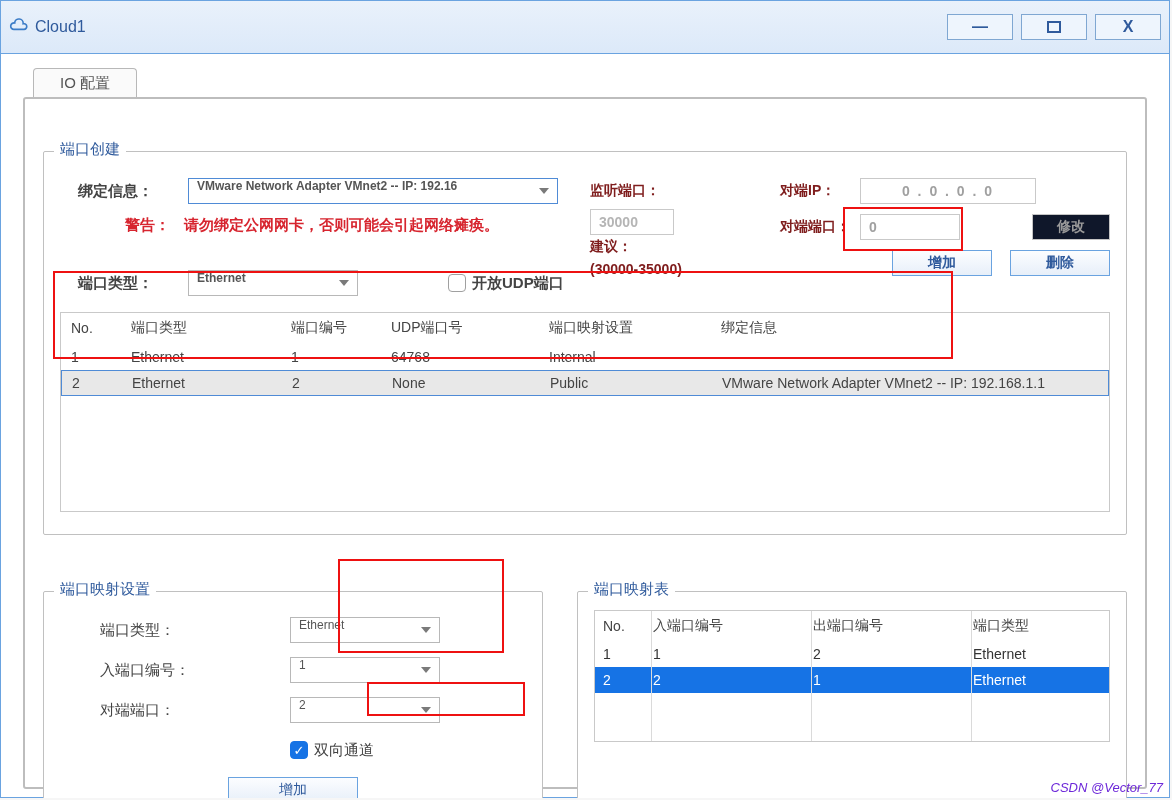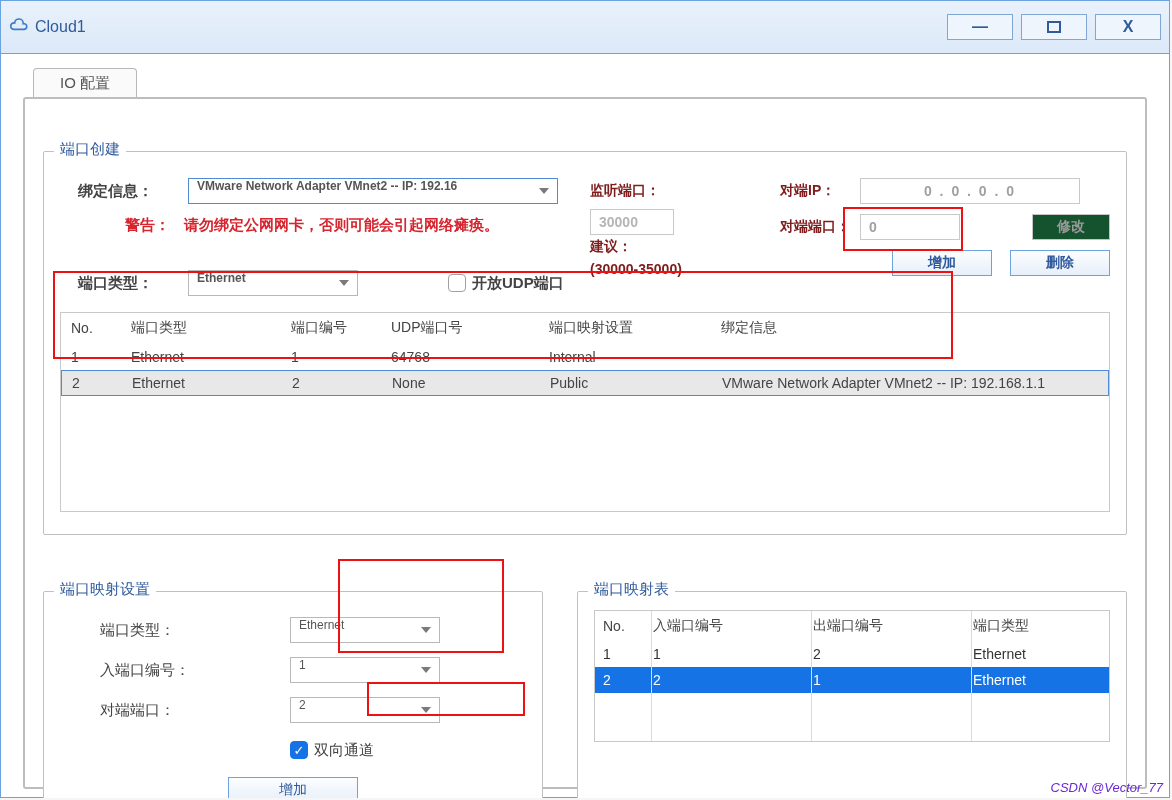--- a/index.html
+++ b/index.html
@@ -21,21 +21,21 @@
   .fieldset { border:1px solid #c0c0c0; border-radius:2px; position:relative; padding:18px 16px 22px 16px; background:#fff;margin-top:40px; }
   .fieldset .legend { position:absolute; top:-12px; left:10px; background:#fff; padding:0 6px; color:#2f5a9c; font-size:15px; }
   .row { display:flex; align-items:center; height:34px; }
   .lbl { font-size:15px; color:#444; }
   .warn { color:#d7252f; font-size:15px; }
   .sel { height:26px; border:1px solid #4f8bd6; background:#fff; box-sizing:border-box; padding:0 28px 0 8px; position:relative; display:flex; align-items:flex-start; font-size:12px; color:#555; }
   .sel .caret { position:absolute; right:8px; top:50%; transform:translateY(-50%); width:0; height:0; border-left:5px solid transparent; border-right:5px solid transparent; border-top:6px solid #7a7a7a; }
   .sel.gray { border-color:#b8b8b8; }
   .input { height:26px; border:1px solid #c9c9c9; box-sizing:border-box; padding:2px 8px; font-size:14px; color:#666; display:flex; align-items:center; background:#fff; }
   .btn { height:26px; min-width:78px; border:1px solid #6aa3e0; background:linear-gradient(#fcfdff,#e7eff9); color:#2f5a9c; font-size:14px; display:inline-flex; align-items:center; justify-content:center; box-sizing:border-box; padding:0 8px; }
-  .btn.gray { border-color:#c5c5c5; color:#9a9a9a; background:#14532d; }
+  .btn.gray { border-color:#c5c5c5; color:#9a9a9a; background:#0f172a; }
   .dim { color:#7f1d1d; }
   .chk { width:18px; height:18px; border:1px solid #a0a0a0; border-radius:4px; display:inline-flex; align-items:center; justify-content:center; margin-right:6px; box-sizing:border-box; }
   .chk.on { background:#1673e5; border-color:#1673e5; color:#fff; font-size:13px; }
   
   .upper-grid { display:grid; grid-template-columns: 520px 180px 1fr; column-gap:10px; }
   .upper-right { display:grid; grid-template-rows:repeat(3, 36px); }
   
   .table { border:1px solid #c9c9c9; height:198px; position:relative; overflow:hidden; }
   .trow { display:grid; grid-template-columns:60px 160px 100px 158px 172px 1fr; padding:0 10px; height:26px; align-items:center; font-size:14px; color:#444; }
   .thdr { height:30px; border-bottom:1px solid transparent; }
@@ -125,21 +125,21 @@
               </div>
             <div class="row" style="height:22px;">
                 <span class="dim">(30000-35000)</span>
               </div>
           </div>
 
           <div>
             <div class="upper-right">
               <div class="row">
                 <span class="dim" style="width:80px;">对端IP：</span>
-                <div class="input" style="width:220px;color:#a0a0a0;letter-spacing:2px;justify-content:center;text-align:right;">0   .   0   .   0   .   0</div>
+                <div class="input" style="width:176px;color:#a0a0a0;letter-spacing:2px;justify-content:center;text-align:right;">0   .   0   .   0   .   0</div>
               </div>
               <div class="row">
                 <span class="dim" style="width:80px;">对端端口：</span>
                 <div class="input" style="width:100px;color:#a0a0a0;">0</div>
                 <div style="flex:1"></div>
                 <div class="btn gray" style="width:78px;">修改</div>
               </div>
               <div class="row">
                 <div style="flex:1"></div>
                 <div class="btn" style="width:100px;">增加</div>

